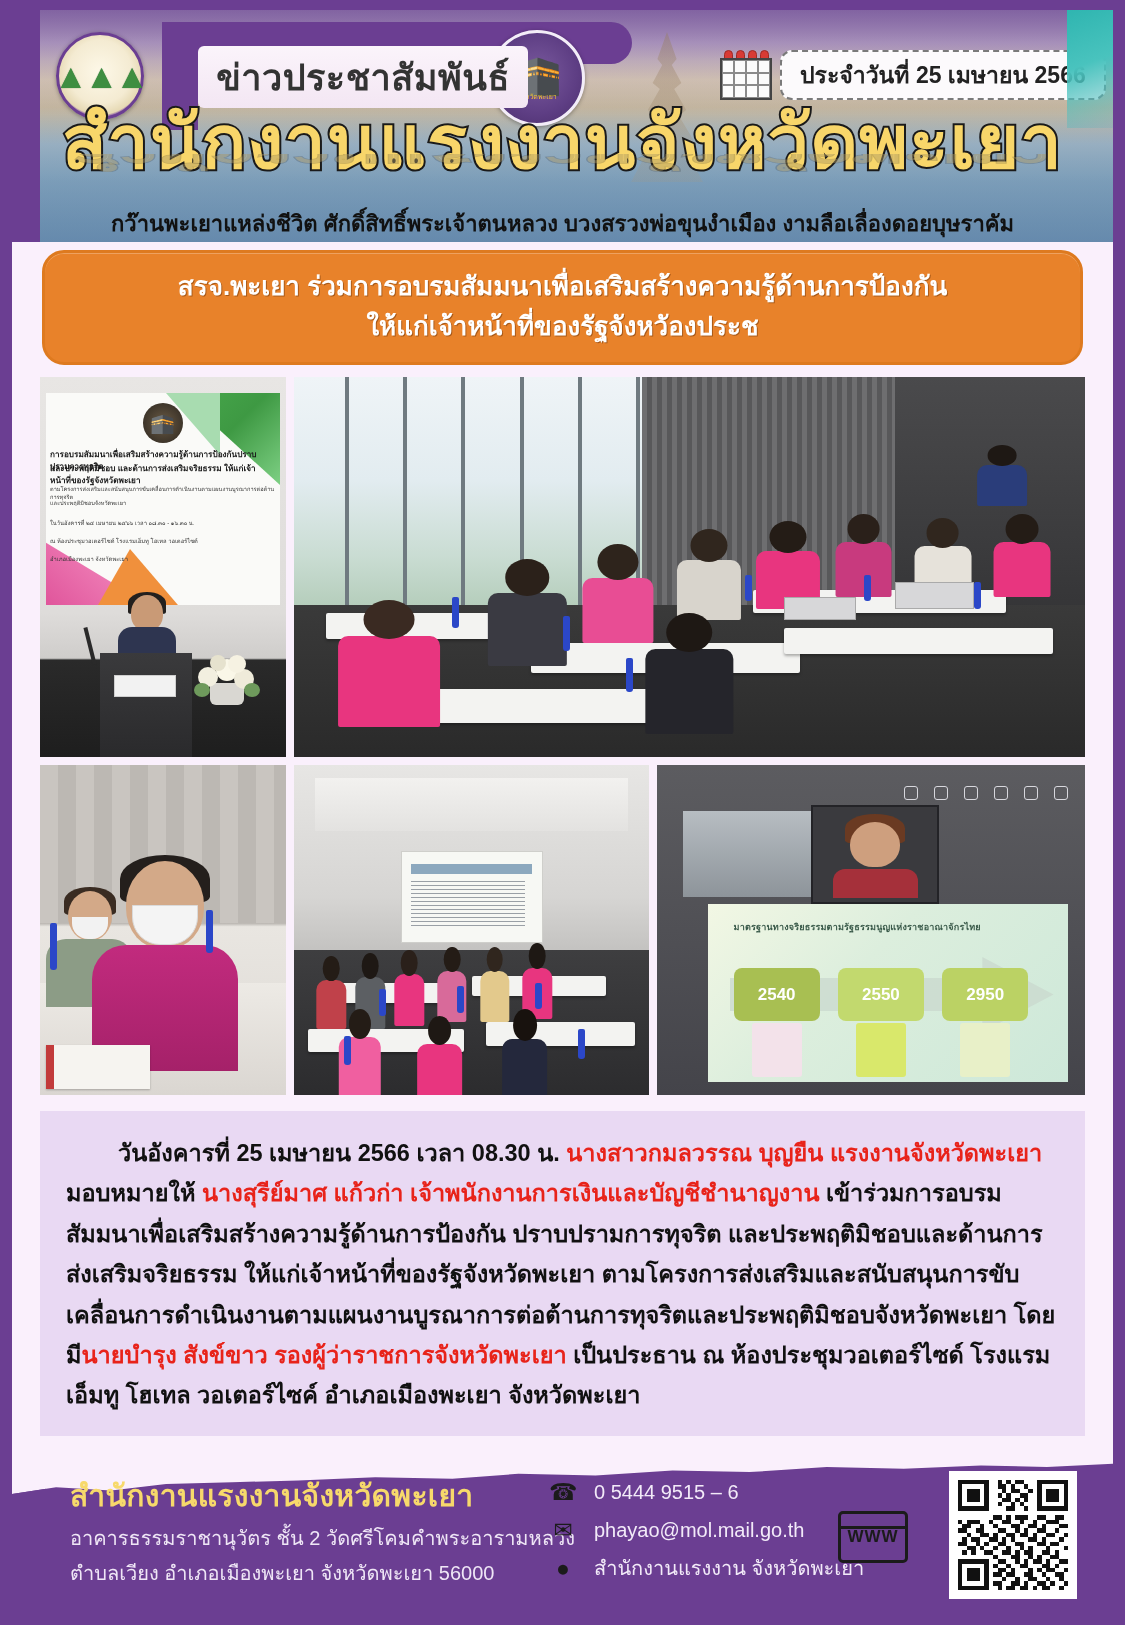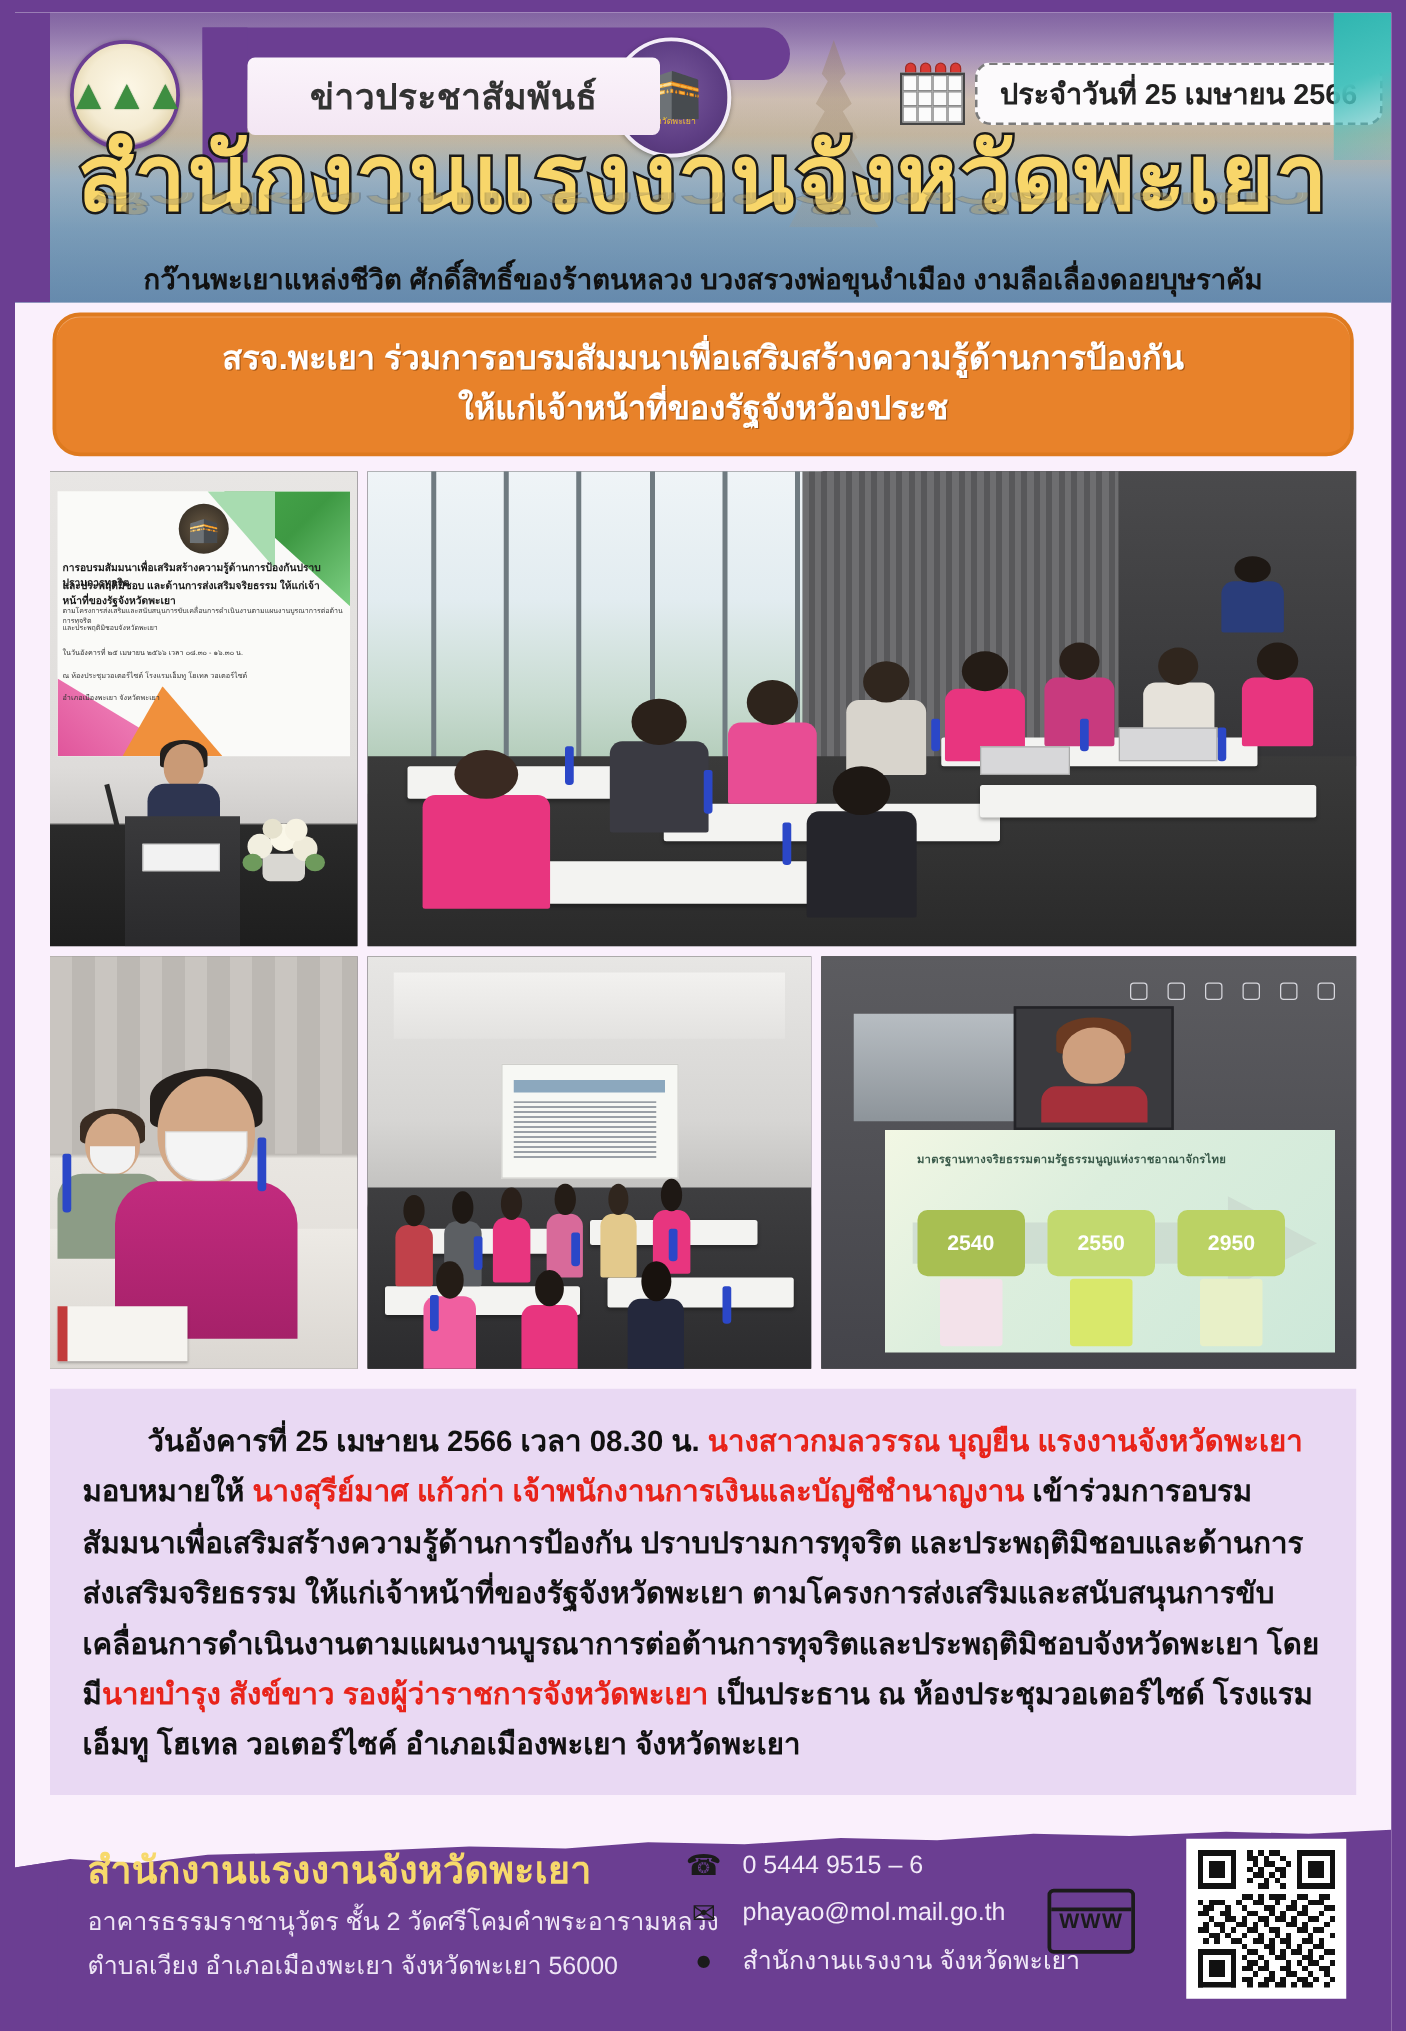--- a/index.html
+++ b/index.html
@@ -81,21 +81,21 @@
   .emblem-labour .seal-text{ font-size:7px; color:#F3C430; margin-top:-2px; }
 
   .badge-pr{
     position:absolute; left:186px; top:36px;
     width:330px; height:62px;
     background:linear-gradient(180deg,#FBF4FB 0%, #F3E6F3 100%);
     border-radius:6px;
     display:flex; align-items:center; justify-content:center;
   }
   .badge-pr span{
-    font-size:28px; font-weight:bold; color:#333; letter-spacing:.5px;text-align:right;
+    font-size:36px; font-weight:bold; color:#333; letter-spacing:.5px;text-align:right;
   }
 
   .cal-icon{
     position:absolute; left:706px; top:38px; width:56px; height:52px;
   }
   .cal-icon .body{
     position:absolute; left:2px; top:10px; width:52px; height:42px;
     background:#FBFBFB; border:2px solid #444;
     display:grid; grid-template-columns:repeat(4,1fr); grid-template-rows:repeat(3,1fr);
   }
@@ -434,21 +434,21 @@
             <i></i>
       </div>
     </div>
 
     <div class="badge-date">
       <span>ประจำวันที่ 25 เมษายน 2566</span>
     </div>
 
     <div class="big-title">สำนักงานแรงงานจังหวัดพะเยา</div>
     <div class="big-title-refl">สำนักงานแรงงานจังหวัดพะเยา</div>
-    <div class="tagline">กว๊านพะเยาแหล่งชีวิต ศักดิ์สิทธิ์ของร้าตนหลวง บวงสรวงพ่อขุนงำเมือง งามลือเลื่องดอยบุษราคัม</div>
+    <div class="tagline">กว๊านพะเยาแหล่งชีวิต ศักดิ์สิทธิ์พระเจ้าตนหลวง บวงสรวงพ่อขุนงำเมือง งามลือเลื่องดอยบุษราคัม</div>
   </div>
 
   <div class="headline">
     <p>สรจ.พะเยา ร่วมการอบรมสัมมนาเพื่อเสริมสร้างความรู้ด้านการป้องกัน</p>
     <p>ให้แก่เจ้าหน้าที่ของรัฐจังหวัองประช</p>
   </div>
 
   <div class="photos">
 
     <div class="row r1">

